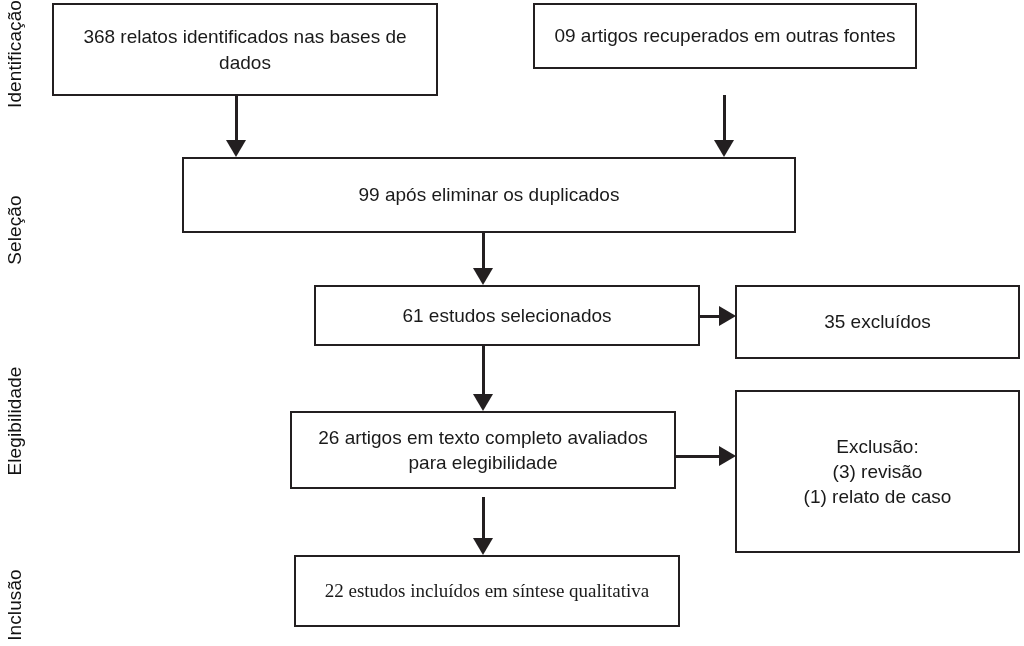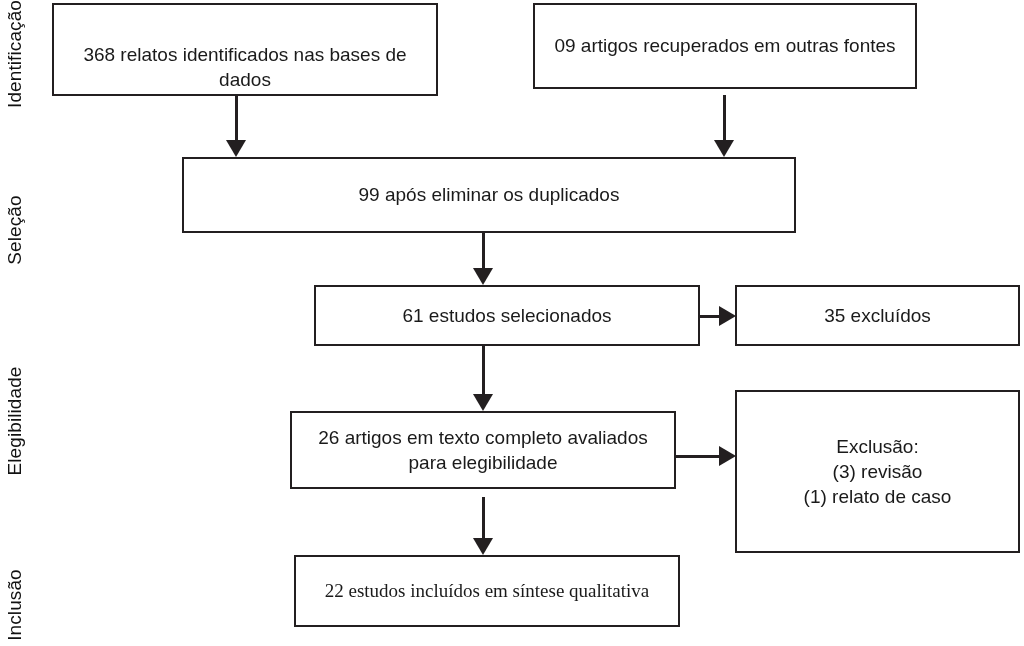--- a/index.html
+++ b/index.html
@@ -121,37 +121,37 @@
 
   <div class="vline" style="left:482px; top:345px; height:50px;"></div>
   <div class="arrow-down" style="left:473px; top:394px;"></div>
 
   <div class="hline" style="left:675px; top:455px; width:48px;"></div>
   <div class="arrow-right" style="left:719px; top:446px;"></div>
 
   <div class="vline" style="left:482px; top:497px; height:42px;"></div>
   <div class="arrow-down" style="left:473px; top:538px;"></div>
 
-  <div class="box" style="left:52px; top:3px; width:386px; height:93px;align-items:flex-end;">
+  <div class="box" style="left:52px; top:3px; width:386px; height:93px;">
     <span class="box-text">368 relatos identificados nas bases de dados</span>
   </div>
 
-  <div class="box" style="left:533px; top:3px; width:384px; height:86px;text-align:right;">
+  <div class="box" style="left:533px; top:3px; width:384px; height:66px;text-align:right;">
     <span class="box-text">09 artigos recuperados em outras fontes</span>
   </div>
 
   <div class="box" style="left:182px; top:157px; width:614px; height:76px;">
     <span class="box-text">99 após eliminar os duplicados</span>
   </div>
 
   <div class="box" style="left:290px; top:285px; width:386px; height:61px;margin-left:24px;">
     <span class="box-text">61 estudos selecionados</span>
   </div>
 
-  <div class="box" style="left:735px; top:285px; width:285px; height:61px;">
+  <div class="box" style="left:735px; top:285px; width:285px; height:74px;">
     <span class="box-text">35 excluídos</span>
   </div>
 
   <div class="box" style="left:290px; top:411px; width:386px; height:78px;">
     <span class="box-text">26 artigos em texto completo avaliados
 para elegibilidade</span>
   </div>
 
   <div class="box" style="left:735px; top:390px; width:285px; height:163px;">
     <span class="box-text">Exclusão:

